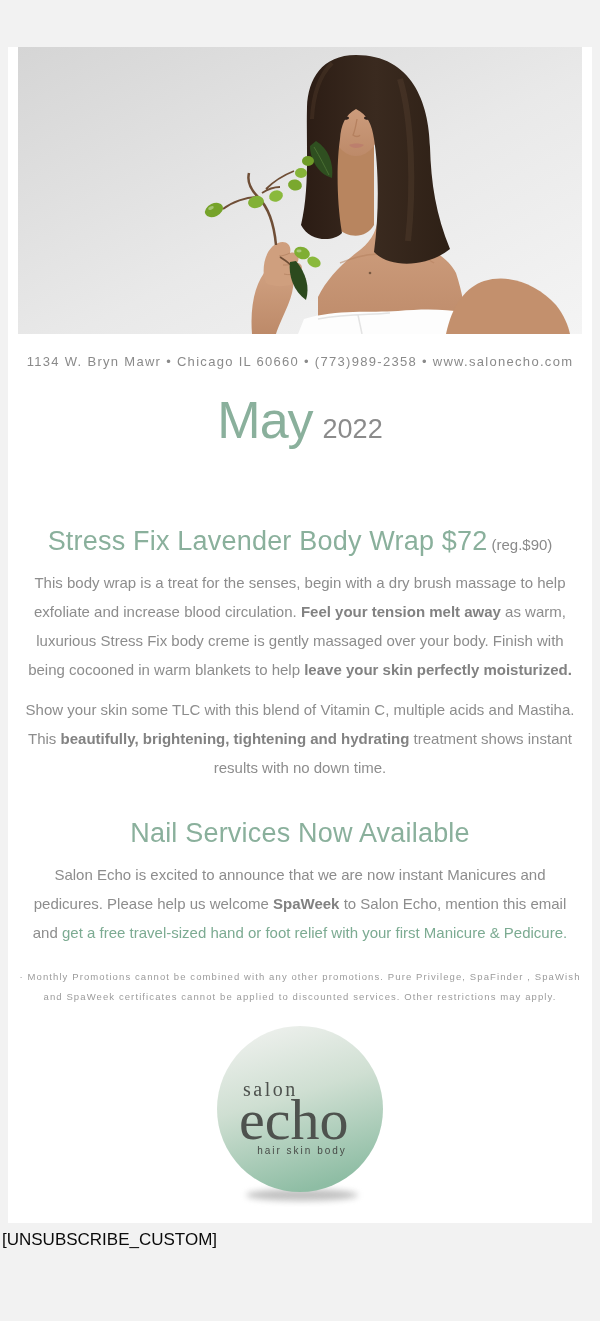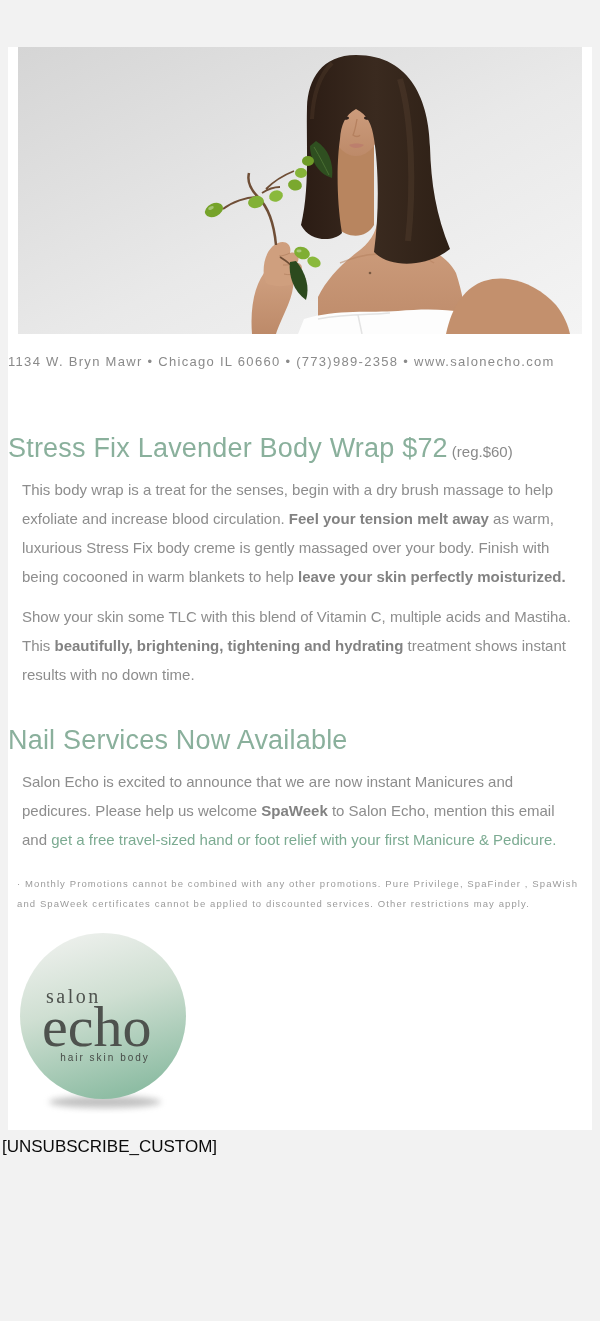--- a/index.html
+++ b/index.html
@@ -10,21 +10,21 @@
   }
   *{margin:0;padding:0;box-sizing:border-box;}
   html,body{width:600px;}
   body{
     height:1321px;overflow:hidden;
     background:var(--page-bg,#f2f2f2);
     font-family:"Liberation Sans", sans-serif;
   }
   .email-card{
     width:584px;margin:47px auto 0;background:#ffffff;
-    padding-bottom:8px;
+    text-align:center;padding-bottom:8px;
   }
   .hero{width:564px;height:287px;margin:0 auto;display:block;}
   .address{
     margin-top:20px;font-size:13px;letter-spacing:1.3px;color:#8a8a8a;
   }
   .address .site{color:#8a8a8a;text-decoration:none;}
   .date-line{margin-top:22px;line-height:58px;}
   .date-month{
     font-size:52px;color:var(--accent-green,#8ab09c);
     letter-spacing:-1px;vertical-align:baseline;
@@ -128,23 +128,26 @@
       <ellipse cx="284" cy="206" rx="8" ry="6" fill="#7fae33" transform="rotate(20 284 206)"></ellipse>
       <ellipse cx="296" cy="215" rx="7" ry="5" fill="#8ab93c" transform="rotate(25 296 215)"></ellipse>
       <path d="M 278 214 C 288 226 292 240 288 253 C 276 245 270 228 272 215 Z" fill="#2c4a1e"></path>
       <ellipse cx="193" cy="161" rx="3" ry="1.6" fill="#ffffff" opacity="0.35" transform="rotate(-25 193 161)"></ellipse>
       <ellipse cx="281" cy="204" rx="2.6" ry="1.4" fill="#ffffff" opacity="0.35"></ellipse>
     </g>
   </svg>
 
   <div class="address"><span>1134 W. Bryn Mawr • Chicago IL 60660 • (773)989-2358 • </span><span class="site">www.salonecho.com</span></div>
 
+  <div class="date-line">
+    <span class="date-month">May</span><span class="date-year">2022</span>
+  </div>
 
   <div class="section sec-1">
-    <h2 class="section-title"><span>Stress Fix Lavender Body Wrap $72</span><span class="price-note">(reg.$60)</span></h2>
+    <h2 class="section-title"><span>Stress Fix Lavender Body Wrap $72</span><span class="price-note">(reg.$90)</span></h2>
     <p class="section-body"><span>This body wrap is a treat for the senses, begin with a dry brush massage to help exfoliate and increase blood circulation. </span><span class="b">Feel your tension melt away</span><span> as warm, luxurious Stress Fix body creme is gently massaged over your body. Finish with being cocooned in warm blankets to help </span><span class="b">leave your skin perfectly moisturized.</span></p>
   </div>
 
   <div class="section sec-2">
     <p class="section-body"><span>Show your skin some TLC with this blend of Vitamin C, multiple acids and Mastiha. This </span><span class="b">beautifully, brightening, tightening and hydrating</span><span> treatment shows instant results with no down time.</span></p>
   </div>
 
   <div class="section sec-3">
     <h2 class="section-title"><span>Nail Services Now Available</span></h2>
     <p class="section-body"><span>Salon Echo is excited to announce that we are now instant Manicures and pedicures. Please help us welcome </span><span class="b">SpaWeek</span><span> to Salon Echo, mention this email and </span><span class="g">get a free travel-sized hand or foot relief with your first Manicure &amp; Pedicure.</span></p>

